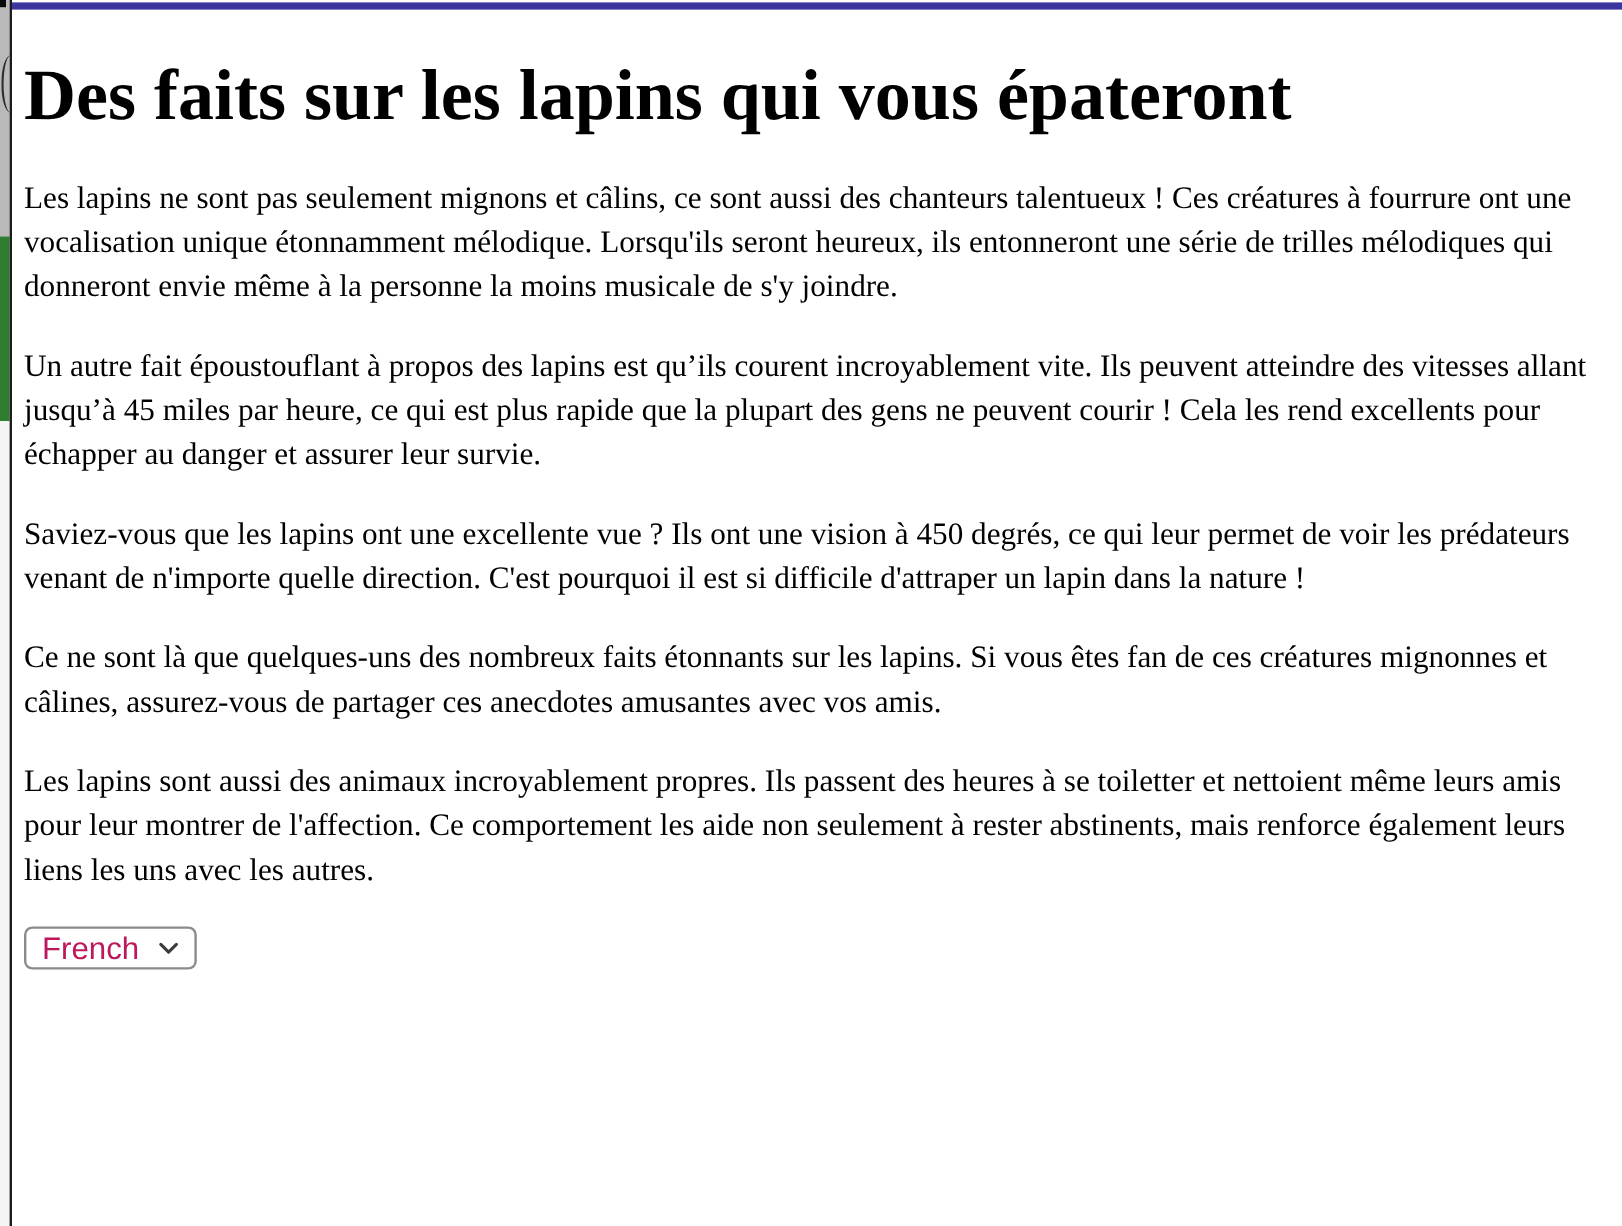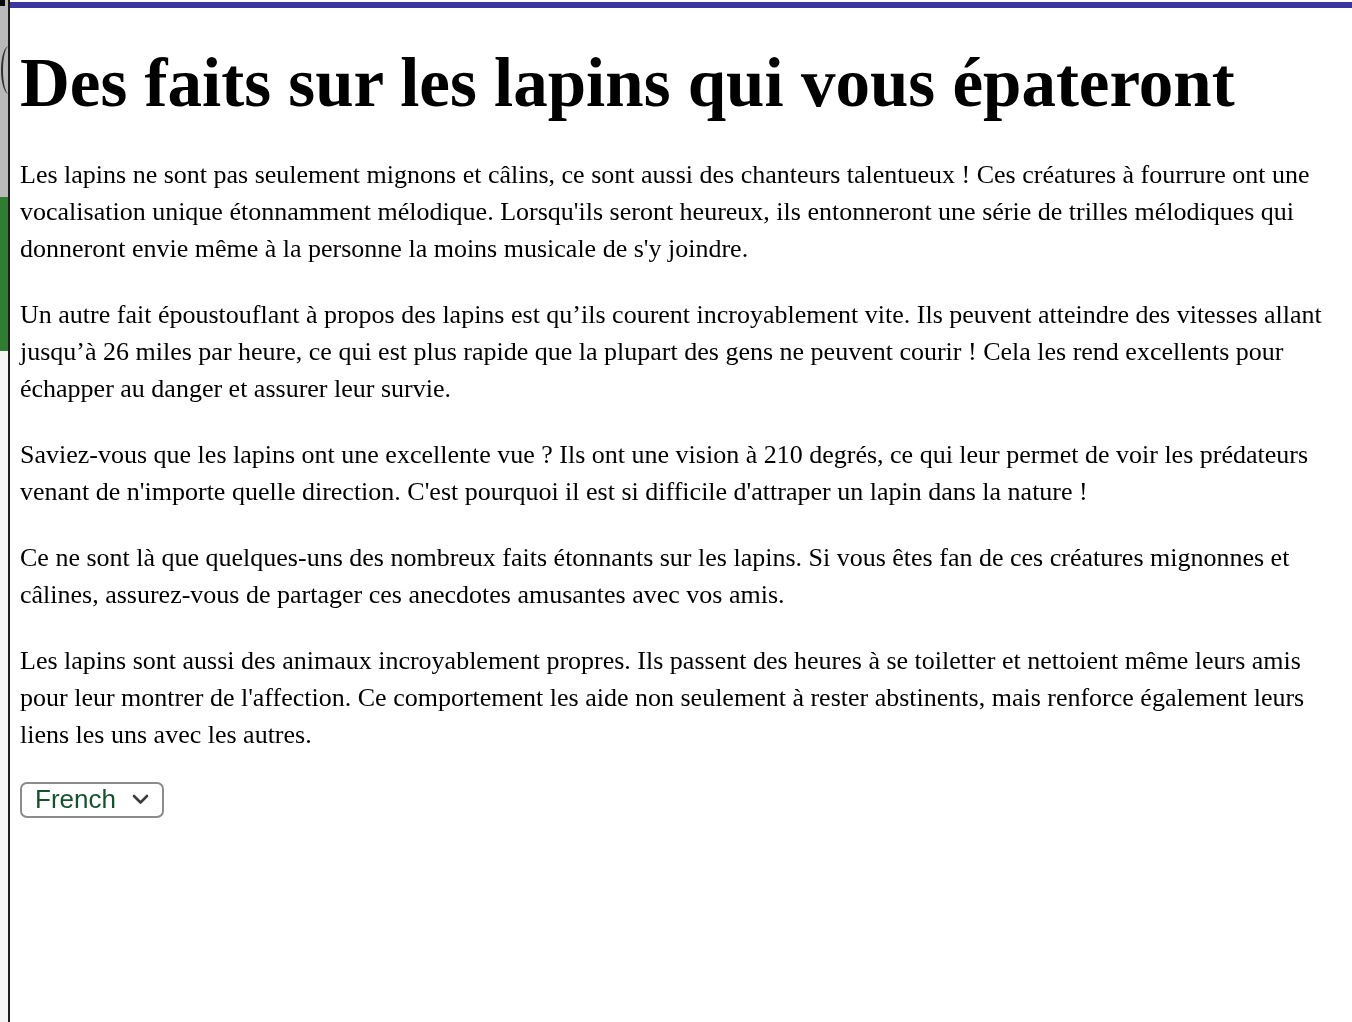--- a/index.html
+++ b/index.html
@@ -69,21 +69,21 @@
     background: var(--top-bar, #3b35a0);
   }
 
   
   .content {
     position: absolute;
     left: 10px; top: 8px; right: 0;
     padding: 0 14px 0 10px;
   }
   .content h1 {
-    font-size: 69px;
+    font-size: 60px;
     font-weight: bold;
     margin: 38px 0 34px 0;
     line-height: 1.1;
   }
   .content p {
     font-size: 26px;
     line-height: 37px;
     margin: 29px 0;
     max-width: 1322px;
   }
@@ -96,21 +96,21 @@
     display: inline-flex;
     align-items: center;
     gap: 16px;
     height: 36px;
     padding: 0 13px;
     background: #ffffff;
     border: 2px solid #8b8b8b;
     border-radius: 7px;
     font-family: "Liberation Sans", sans-serif;
     font-size: 26px;
-    color: #14532d;
+    color: #be185d;
     cursor: pointer;
     box-sizing: border-box;
   }
   .select-control svg {
     display: block;
   }
 </style>
 </head>
 <body>
 
@@ -123,22 +123,22 @@
     <div class="corner-square"></div>
     <div class="icon-fragment-arc"></div>
   </div>
   <div class="edge-line"></div>
 
   <div class="top-bar"></div>
 
   <div class="content">
     <h1>Des faits sur les lapins qui vous épateront</h1>
     <p>Les lapins ne sont pas seulement mignons et câlins, ce sont aussi des chanteurs talentueux ! Ces créatures à fourrure ont une vocalisation unique étonnamment mélodique. Lorsqu'ils seront heureux, ils entonneront une série de trilles mélodiques qui donneront envie même à la personne la moins musicale de s'y joindre.</p>
-    <p>Un autre fait époustouflant à propos des lapins est qu’ils courent incroyablement vite. Ils peuvent atteindre des vitesses allant jusqu’à 26 miles par heure, ce qui est plus rapide que la plupart des gens ne peuvent courir ! Cela les rend excellents pour échapper au danger et assurer leur survie.</p>
-    <p>Saviez-vous que les lapins ont une excellente vue ? Ils ont une vision à 210 degrés, ce qui leur permet de voir les prédateurs venant de n'importe quelle direction. C'est pourquoi il est si difficile d'attraper un lapin dans la nature !</p>
+    <p>Un autre fait époustouflant à propos des lapins est qu’ils courent incroyablement vite. Ils peuvent atteindre des vitesses allant jusqu’à 45 miles par heure, ce qui est plus rapide que la plupart des gens ne peuvent courir ! Cela les rend excellents pour échapper au danger et assurer leur survie.</p>
+    <p>Saviez-vous que les lapins ont une excellente vue ? Ils ont une vision à 450 degrés, ce qui leur permet de voir les prédateurs venant de n'importe quelle direction. C'est pourquoi il est si difficile d'attraper un lapin dans la nature !</p>
     <p>Ce ne sont là que quelques-uns des nombreux faits étonnants sur les lapins. Si vous êtes fan de ces créatures mignonnes et câlines, assurez-vous de partager ces anecdotes amusantes avec vos amis.</p>
     <p>Les lapins sont aussi des animaux incroyablement propres. Ils passent des heures à se toiletter et nettoient même leurs amis pour leur montrer de l'affection. Ce comportement les aide non seulement à rester abstinents, mais renforce également leurs liens les uns avec les autres.</p>
 
     <div class="select-row">
       <div class="select-control" role="combobox" aria-expanded="false">
         <span>French</span>
         <span>
           <svg width="17" height="11" viewBox="0 0 17 11">
             <polyline points="2,2 8.5,8.5 15,2" fill="none" stroke="#3c3c3c" stroke-width="2.6" stroke-linecap="round" stroke-linejoin="round"></polyline>
           </svg>

